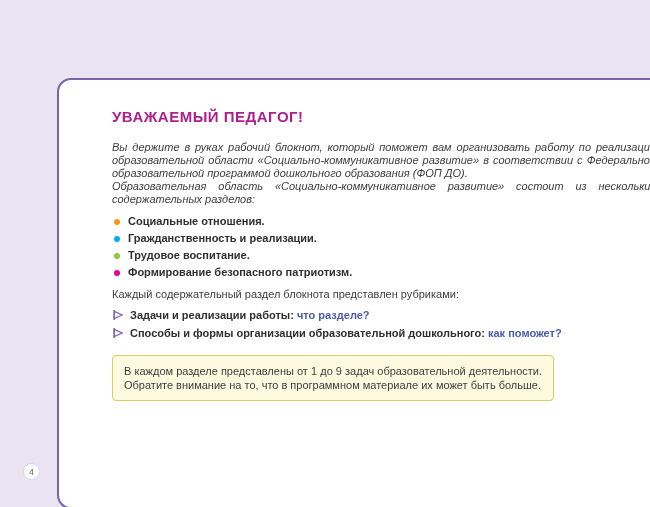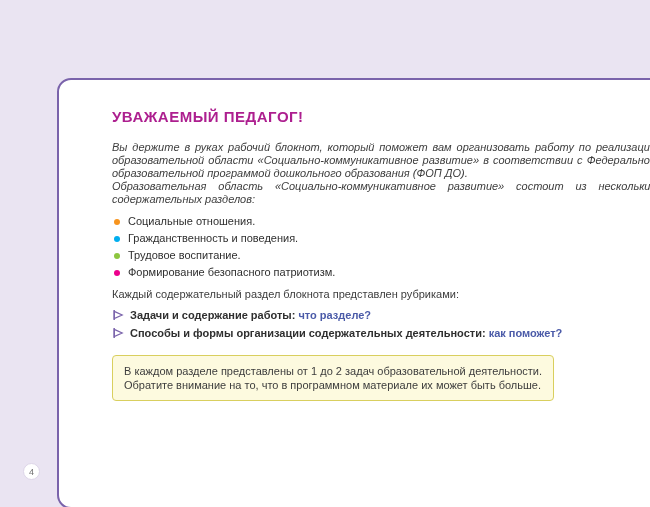--- a/index.html
+++ b/index.html
@@ -43,21 +43,21 @@
     margin-bottom: 6px;
   }
   .dot {
     width: 6px; height: 6px;
     border-radius: 50%;
     margin: 3px 8px 0 2px;
     flex: 0 0 auto;
   }
   .bullet-label {
     font-size: 11px;
-    font-weight: 400;
+    font-weight: 700;
     color: #2f2f2f;
     line-height: 11px;
   }
   .rubrics { margin-top: 9px; }
   .rubric-item {
     display: flex;
     align-items: flex-start;
     margin-bottom: 7px;
   }
   .flag {
@@ -115,21 +115,21 @@
 
   <p class="para justify">Образовательная область «Социально-коммуникативное развитие» состоит из нескольких содержательных разделов:</p>
 
   <ul class="bullets">
     <li class="bullet-item">
       <span class="dot" style="background: rgb(247, 148, 30);"></span>
       <span class="bullet-label">Социальные отношения.</span>
     </li>
     <li class="bullet-item">
       <span class="dot" style="background: rgb(0, 174, 239);"></span>
-      <span class="bullet-label">Гражданственность и поведения.</span>
+      <span class="bullet-label">Гражданственность и реализации.</span>
     </li>
     <li class="bullet-item">
       <span class="dot" style="background: rgb(141, 198, 63);"></span>
       <span class="bullet-label">Трудовое воспитание.</span>
     </li>
     <li class="bullet-item">
       <span class="dot" style="background: rgb(236, 0, 140);"></span>
       <span class="bullet-label">Формирование безопасного патриотизм.</span>
     </li>
   </ul>
@@ -137,34 +137,34 @@
   <p class="para">Каждый содержательный раздел блокнота представлен рубриками:</p>
 
   <div class="rubrics">
     <div class="rubric-item">
       <span class="flag" style="color: rgb(122, 99, 171);">
         <svg width="12" height="12" viewBox="0 0 12 12">
           <line x1="2.2" y1="1" x2="2.2" y2="11" stroke="currentColor" stroke-width="1.4"></line>
           <path d="M2.2 2.4 L10.2 6 L2.2 9.6 Z" fill="none" stroke="currentColor" stroke-width="1.2"></path>
         </svg>
       </span>
-      <span class="rubric-text"><b>Задачи и содержание работы:</b> <span class="hl" style="color: rgb(74, 90, 168);">что разделе?</span></span>
+      <span class="rubric-text"><b>Задачи и реализации работы:</b> <span class="hl" style="color: rgb(74, 90, 168);">что разделе?</span></span>
     </div>
     <div class="rubric-item">
       <span class="flag" style="color: rgb(122, 99, 171);">
         <svg width="12" height="12" viewBox="0 0 12 12">
           <line x1="2.2" y1="1" x2="2.2" y2="11" stroke="currentColor" stroke-width="1.4"></line>
           <path d="M2.2 2.4 L10.2 6 L2.2 9.6 Z" fill="none" stroke="currentColor" stroke-width="1.2"></path>
         </svg>
       </span>
-      <span class="rubric-text"><b>Способы и формы организации содержательных деятельности:</b> <span class="hl" style="color: rgb(74, 90, 168);">как поможет?</span></span>
+      <span class="rubric-text"><b>Способы и формы организации образовательной дошкольного:</b> <span class="hl" style="color: rgb(74, 90, 168);">как поможет?</span></span>
     </div>
   </div>
 
   <div class="note">
-    <p>В каждом разделе представлены от 1 до 2 задач образовательной деятельности. Обратите внимание на то, что в программном материале их может быть больше.</p>
+    <p>В каждом разделе представлены от 1 до 9 задач образовательной деятельности. Обратите внимание на то, что в программном материале их может быть больше.</p>
   </div>
 
 </div>
 
 <div class="page-num">
   <span>4</span>
 </div>
 
 </body></html>

